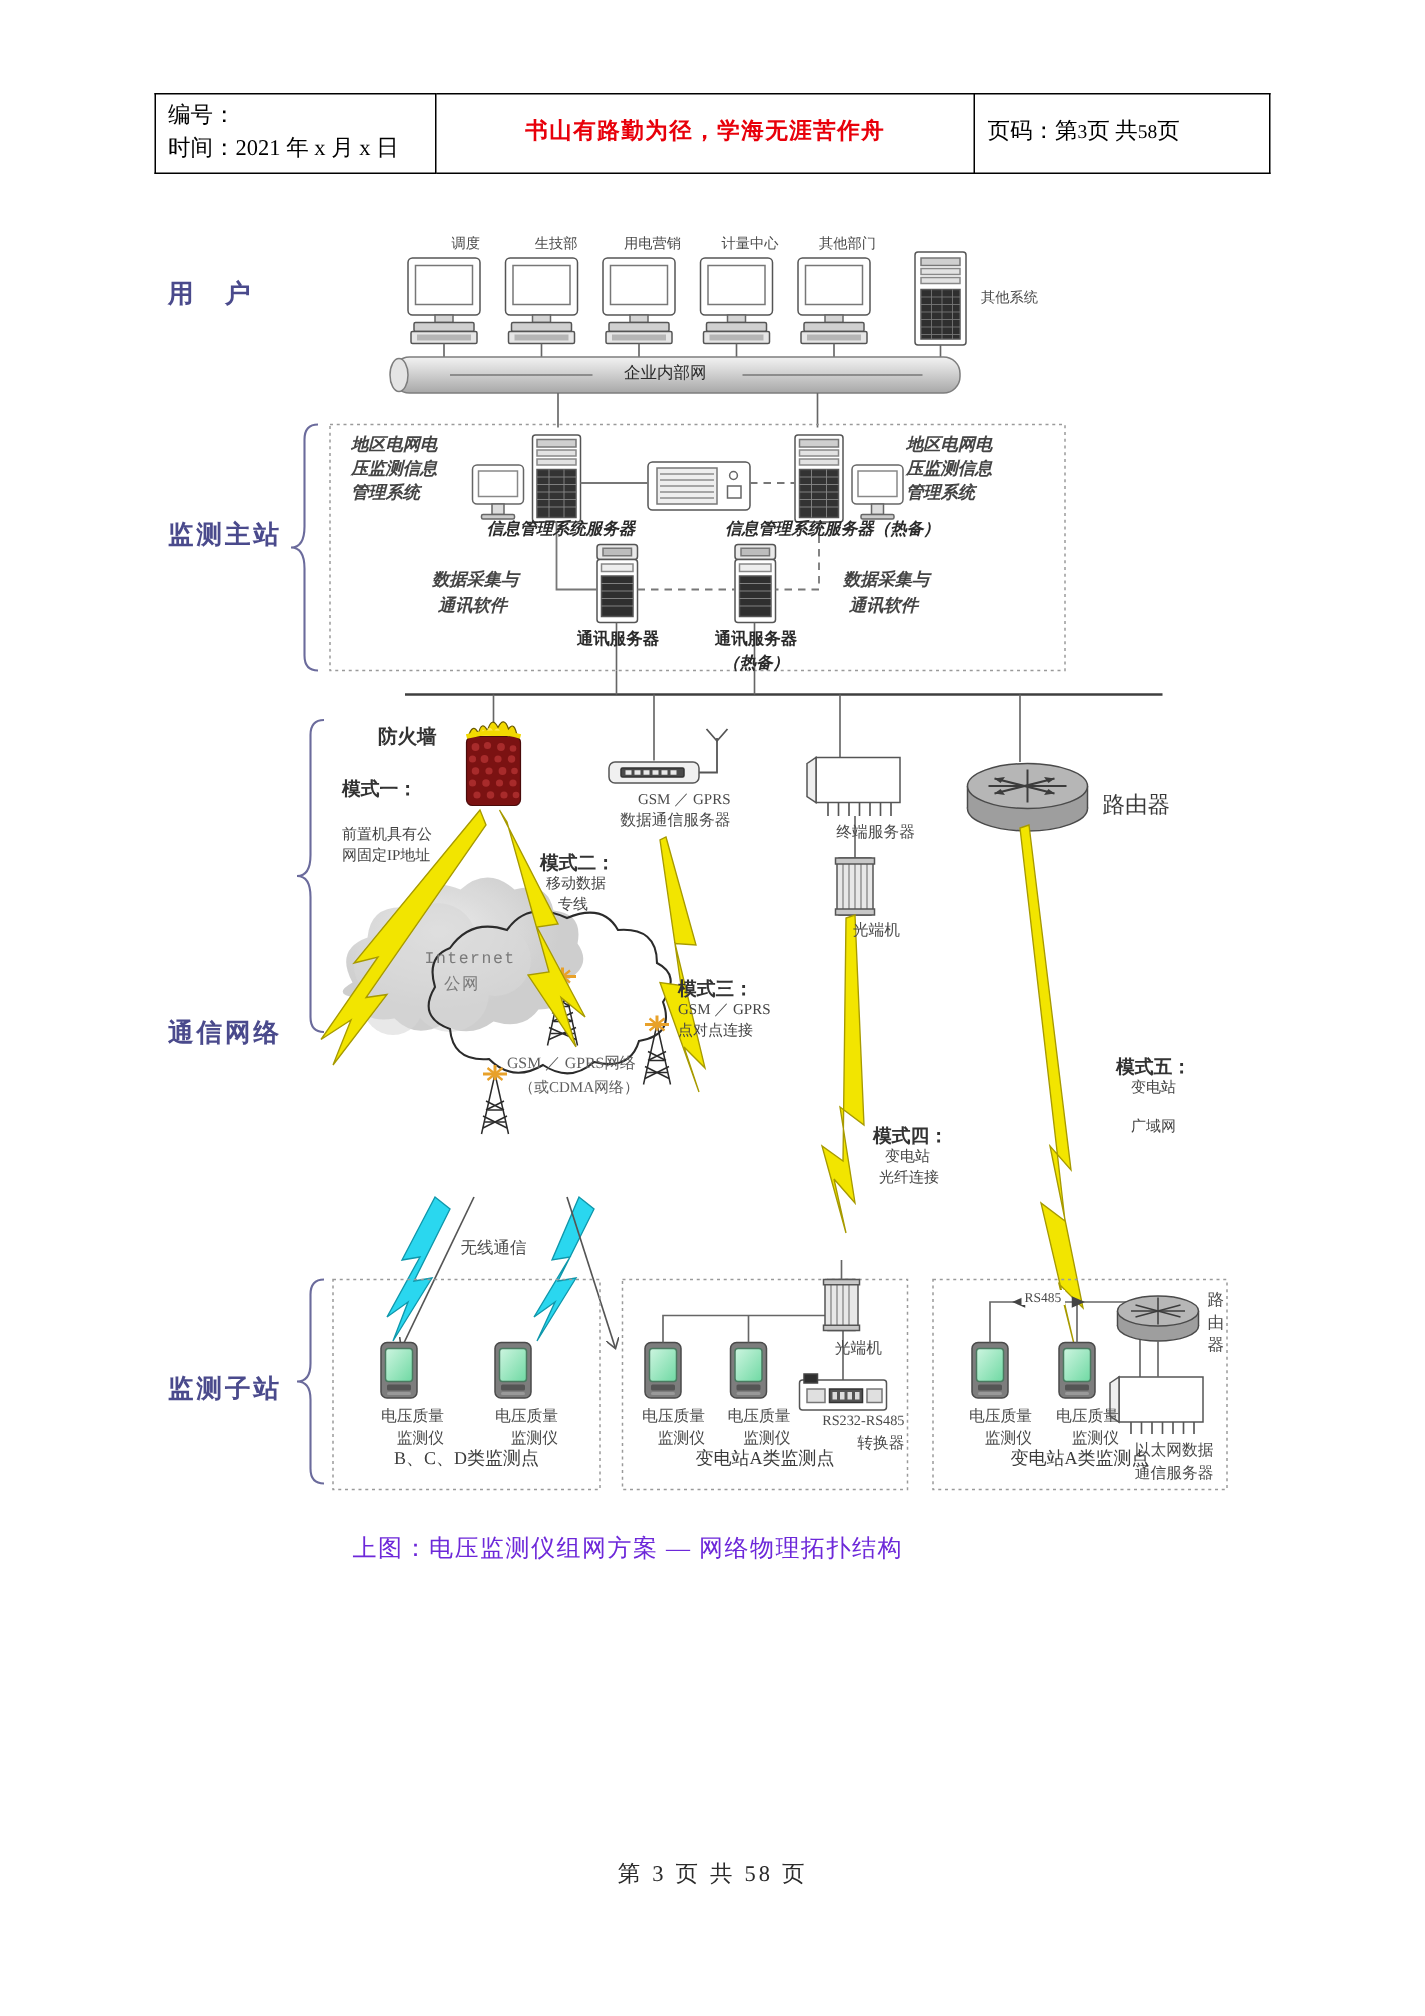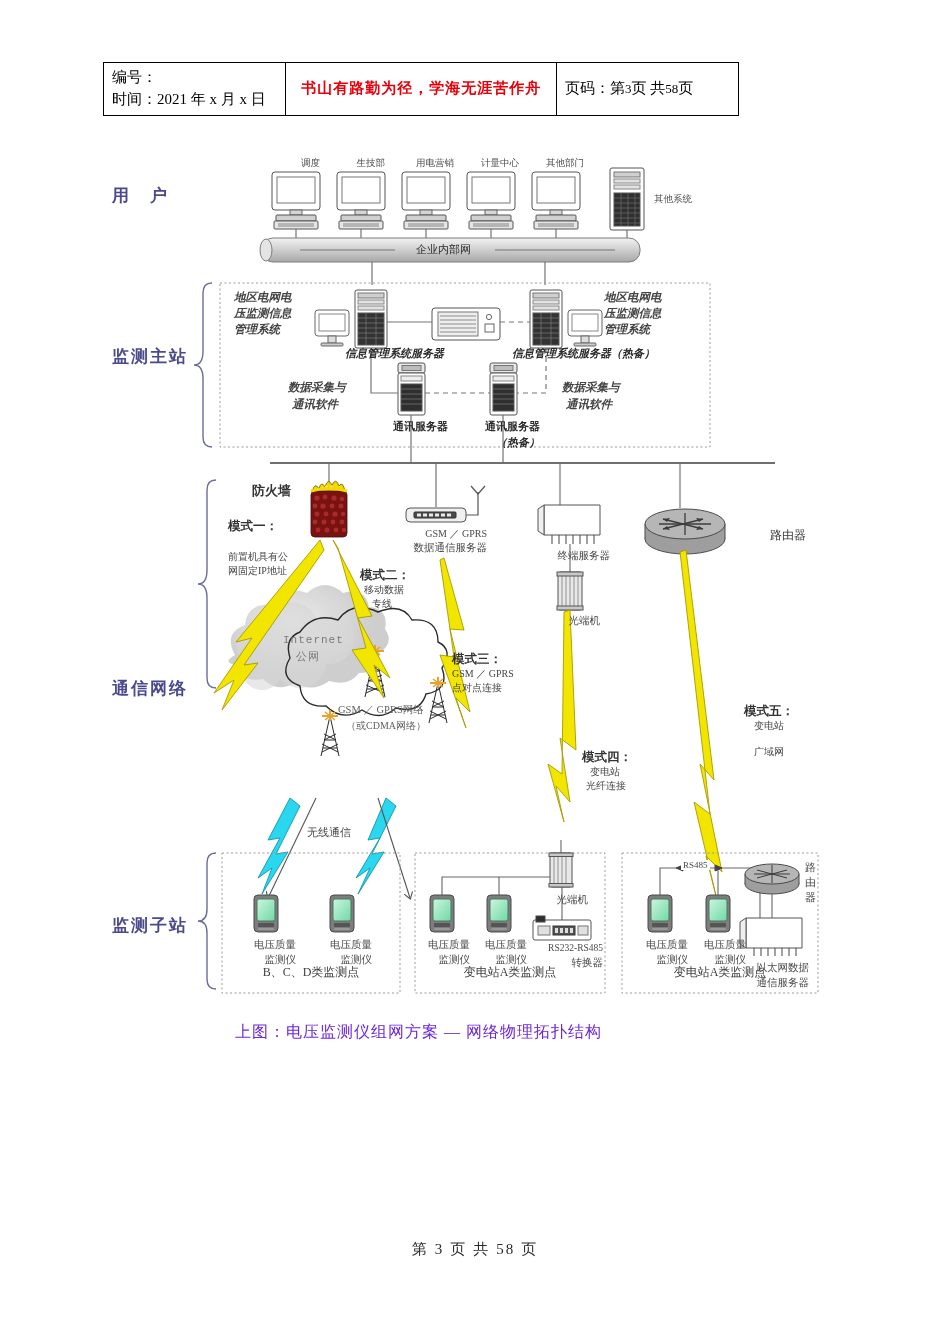--- a/index.html
+++ b/index.html
@@ -13,21 +13,21 @@
     position: relative;
     font-family: "Liberation Serif", "DejaVu Serif", serif;
     overflow: hidden;
   }
 
   
   .hdr-table {
     position: absolute;
     left: 103px;
     top: 62px;
-    width: 636px;
+    width: 744px;
     border-collapse: collapse;
     border: 1px solid #000;
   }
   .hdr-table td {
     border: 1px solid #000;
     padding: 4px 8px;
     vertical-align: middle;
     font-size: 15px;
     line-height: 1.45;
   }
@@ -62,21 +62,21 @@
     white-space: nowrap;
     line-height: 1.15;
   }
   .sec-label {
     color: #4a4a8c;
     font-weight: bold;
     font-size: 17px;
     letter-spacing: 2px;
   }
   .node-label { font-size: 9.5px; color: #4a4a4a; text-align: right; }
-  .node-label-b { font-size: 11px; color: #2b2b2b; font-weight: bold; text-align: right; }
+  .node-label-b { font-size: 11px; color: #2b2b2b; font-weight: bold; text-align: center; }
   .ital { font-style: italic; font-weight: bold; color: #444; }
   .mode-t { font-size: 12.5px; font-weight: bold; color: #333; }
   .mode-s { font-size: 10px; color: #444; }
   .cloud-t { font-size: 11px; color: #7a7a7a; letter-spacing: 1px; font-family: "Liberation Mono", monospace; }
   .box-cap { font-size: 12px; color: #3c3c3c; text-align: center; }
 
   .caption {
     position: absolute;
     left: 0; top: 1022px;
     width: 837px;
@@ -640,21 +640,21 @@
 <div class="dt ital" style="left:566px; top:248px; font-size:11.5px;">通讯软件</div>
 <div class="dt node-label-b" style="left:376px; top:270px; width:72px;">通讯服务器</div>
 <div class="dt node-label-b" style="left:468px; top:270px; width:72px;">通讯服务器</div>
 <div class="dt node-label-b" style="left:468px; top:286px; width:72px; font-style:italic;">（热备）</div>
 
 <div class="dt" style="left:252px; top:334px; font-size:13px; font-weight:bold; color:#333;">防火墙</div>
 <div class="dt node-label" style="left:385px; top:378px; width:102px; font-size:10px;">GSM ／ GPRS</div>
 <div class="dt node-label" style="left:385px; top:392px; width:102px; font-size:10.5px;">数据通信服务器</div>
 <div class="dt node-label" style="left:530px; top:400px; width:80px; font-size:10.5px;">终端服务器</div>
 <div class="dt node-label" style="left:540px; top:465px; width:60px; font-size:10.5px;">光端机</div>
-<div class="dt" style="left:735px; top:379px; font-size:12px; color:#3a3a3a;margin-left:35px;">路由器</div>
+<div class="dt" style="left:735px; top:379px; font-size:15px; color:#3a3a3a;">路由器</div>
 
 <div class="dt mode-t" style="left:228px; top:369px;">模式一：</div>
 <div class="dt mode-s" style="left:228px; top:401px;">前置机具有公</div>
 <div class="dt mode-s" style="left:228px; top:415px;">网固定IP地址</div>
 
 <div class="dt mode-t" style="left:360px; top:418px;">模式二：</div>
 <div class="dt mode-s" style="left:364px; top:434px;">移动数据</div>
 <div class="dt mode-s" style="left:372px; top:448px;">专线</div>
 
 <div class="dt mode-t" style="left:452px; top:502px;">模式三：</div>

